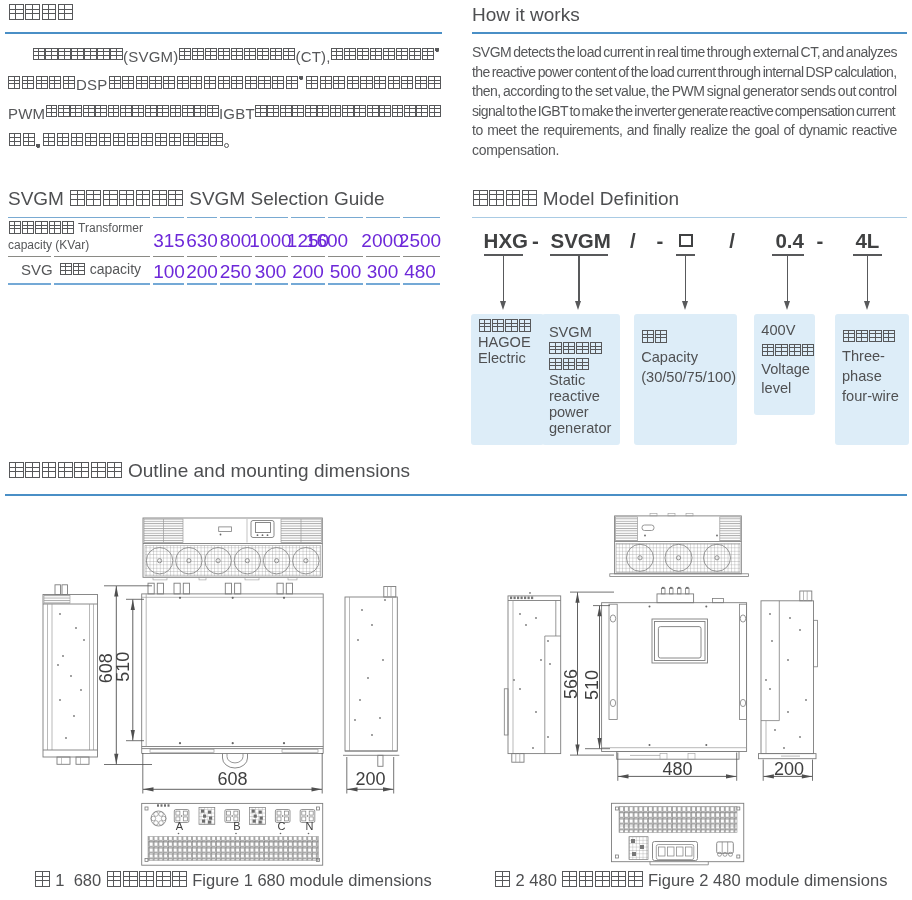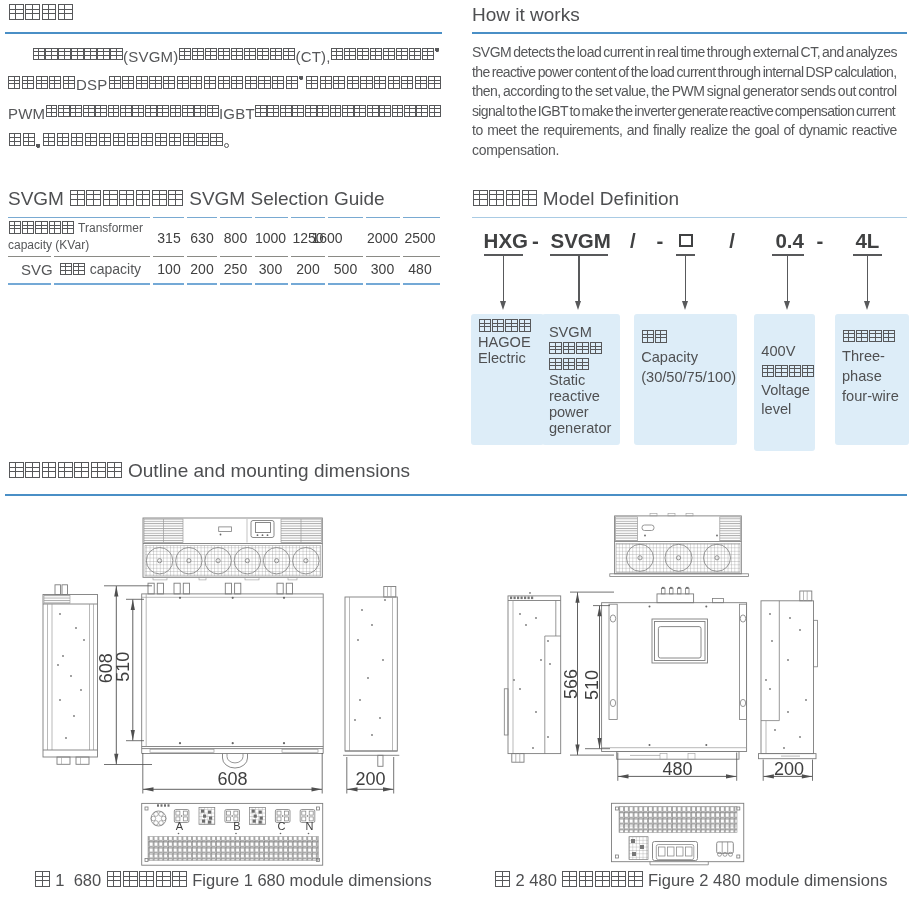--- a/index.html
+++ b/index.html
@@ -15,21 +15,21 @@
 i.c4{width:12.4px;height:12.4px;margin:0 .5px}
 i.pc{width:6px;height:5px;border:none;background:radial-gradient(circle at 35% 35%,#595a5c 2.2px,transparent 2.3px);vertical-align:-4px}
 i.pp{width:7px;height:6px;border:1.2px solid #595a5c;border-radius:50%;background:none;vertical-align:-3.5px;width:5.5px;height:5.5px}
 .jl{position:absolute;display:flex;justify-content:space-between;align-items:flex-start}
 .jl s{text-decoration:none;font-size:15px;color:#565759;letter-spacing:.2px}
 .hd{position:absolute;font-size:19px;color:#4e4f51;white-space:nowrap;line-height:20px}
 .rule2{position:absolute;height:2.2px;background:#4a8fc6}
 .rule1{position:absolute;height:1.6px;background:#a9cbe4}
 .ep{position:absolute;font-size:14px;color:#565759;width:435px;white-space:nowrap;letter-spacing:-0.5px}
 .ep2{position:absolute;font-size:15px;color:#565759}
-.num{position:absolute;font-size:14px;color:#404040;transform:translateX(-50%);white-space:nowrap}
+.num{position:absolute;font-size:19px;color:#6d28d9;transform:translateX(-50%);white-space:nowrap}
 .bseg{position:absolute}
 .mtok{position:absolute;font-size:20.5px;font-weight:bold;color:#404142;white-space:nowrap}
 .mbar{position:absolute;height:1.3px;background:#58595b}
 .mstem{position:absolute;width:1.3px;background:#58595b}
 .mhead{position:absolute;width:0;height:0;border-left:3.6px solid transparent;border-right:3.6px solid transparent;border-top:9px solid #58595b}
 .bbox{position:absolute;background:#ddedf8;border-radius:3px;color:#4f5052;font-size:14.6px;padding:11px 0 0 7px}
 .bbox div{white-space:nowrap}
 .cap{position:absolute;font-size:16.5px;color:#4e4f51;text-align:center;white-space:nowrap}
 </style></head><body>
 <div class="hd" style="left:8px;top:3px"><i class="c7"></i><i class="c7"></i><i class="c7"></i><i class="c7"></i></div>
@@ -227,21 +227,21 @@
     <div>Static</div>
     <div>reactive</div>
     <div>power</div>
     <div>generator</div>
   </div>
 <div class="bbox" style="left:634.2px;top:314px;width:102.4px;height:130.5px;line-height:20.6px;padding-top:12.0px">
     <div><i class="c4"></i><i class="c4"></i></div>
     <div>Capacity</div>
     <div>(30/50/75/100)</div>
   </div>
-<div class="bbox" style="left:754.3px;top:314px;width:61.2px;height:137px;line-height:19.4px;padding-top:28px">
+<div class="bbox" style="left:754.3px;top:314px;width:61.2px;height:101px;line-height:19.4px;padding-top:7px">
     <div>400V</div>
     <div><i class="c4"></i><i class="c4"></i><i class="c4"></i><i class="c4"></i></div>
     <div>Voltage</div>
     <div>level</div>
   </div>
 <div class="bbox" style="left:835.0px;top:314px;width:73.5px;height:130.5px;line-height:20.0px;padding-top:11.5px">
     <div><i class="c4"></i><i class="c4"></i><i class="c4"></i><i class="c4"></i></div>
     <div>Three-</div>
     <div>phase</div>
     <div>four-wire</div>

